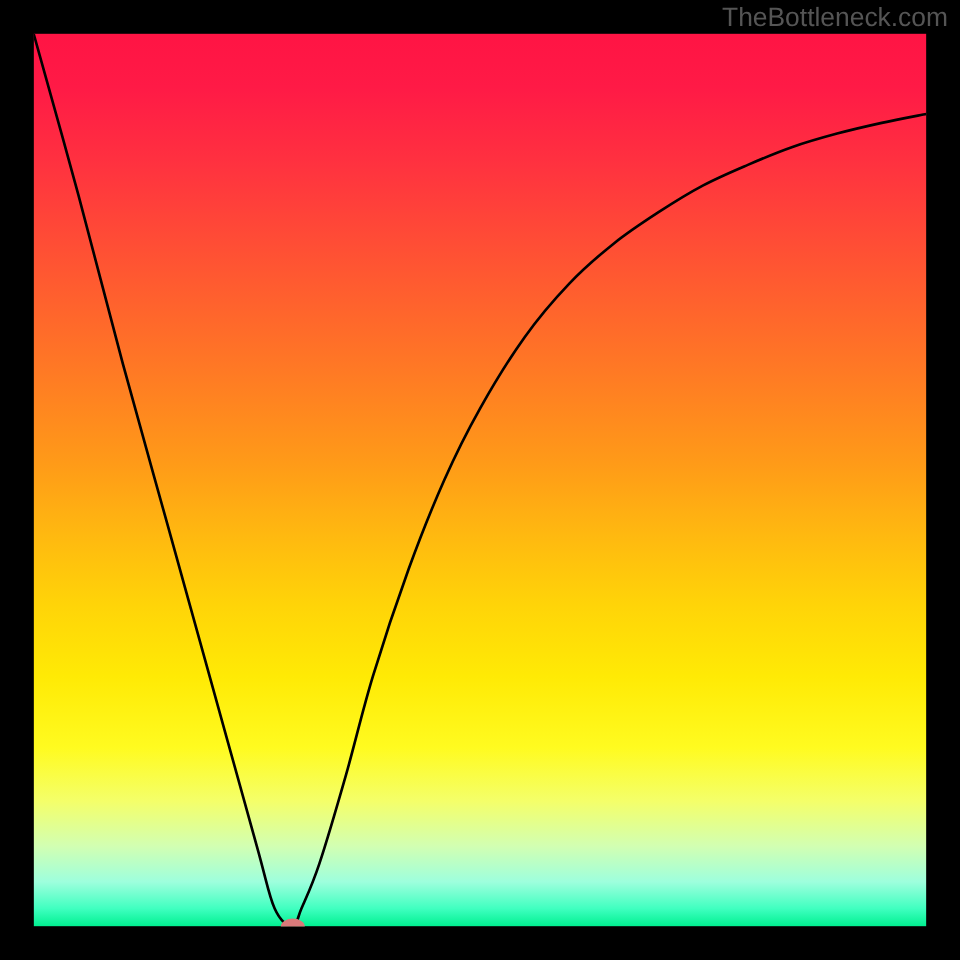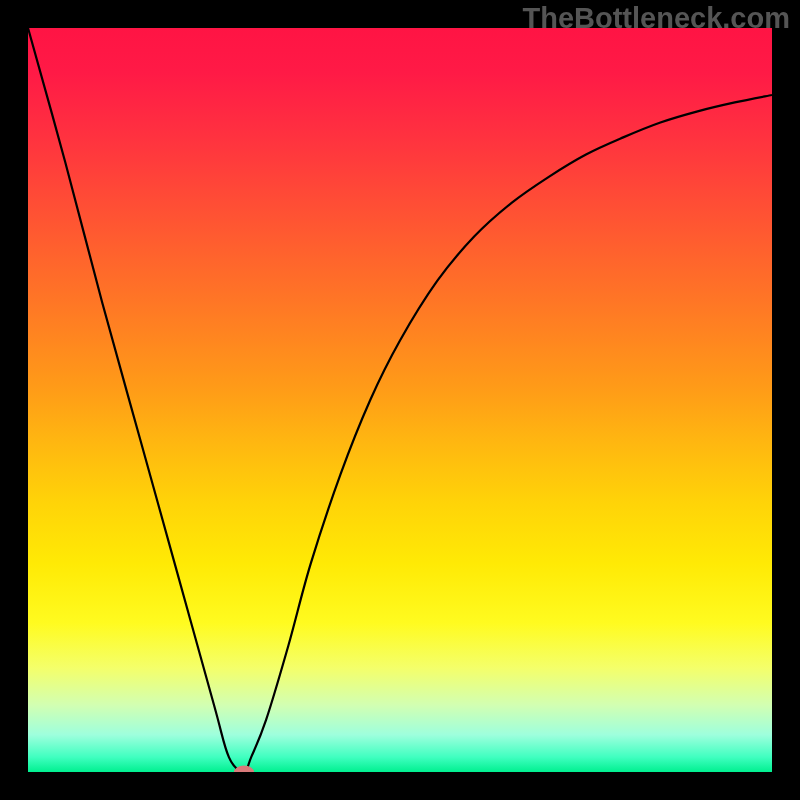--- a/index.html
+++ b/index.html
@@ -15,22 +15,22 @@
     width: 800px;
     height: 800px;
     position: relative;
     background: #000;
   }
   .watermark {
     position: absolute;
     top: 2px;
     right: 10px;
     color: #555;
-    font-size: 29px;
-    font-weight: 700;
+    font-size: 22px;
+    font-weight: 400;
     z-index: 20;
     user-select: none;
   }
   .plot-area {
     position: absolute;
     left: 28px;
     top: 28px;
     width: 744px;
     height: 744px;
     overflow: hidden;

